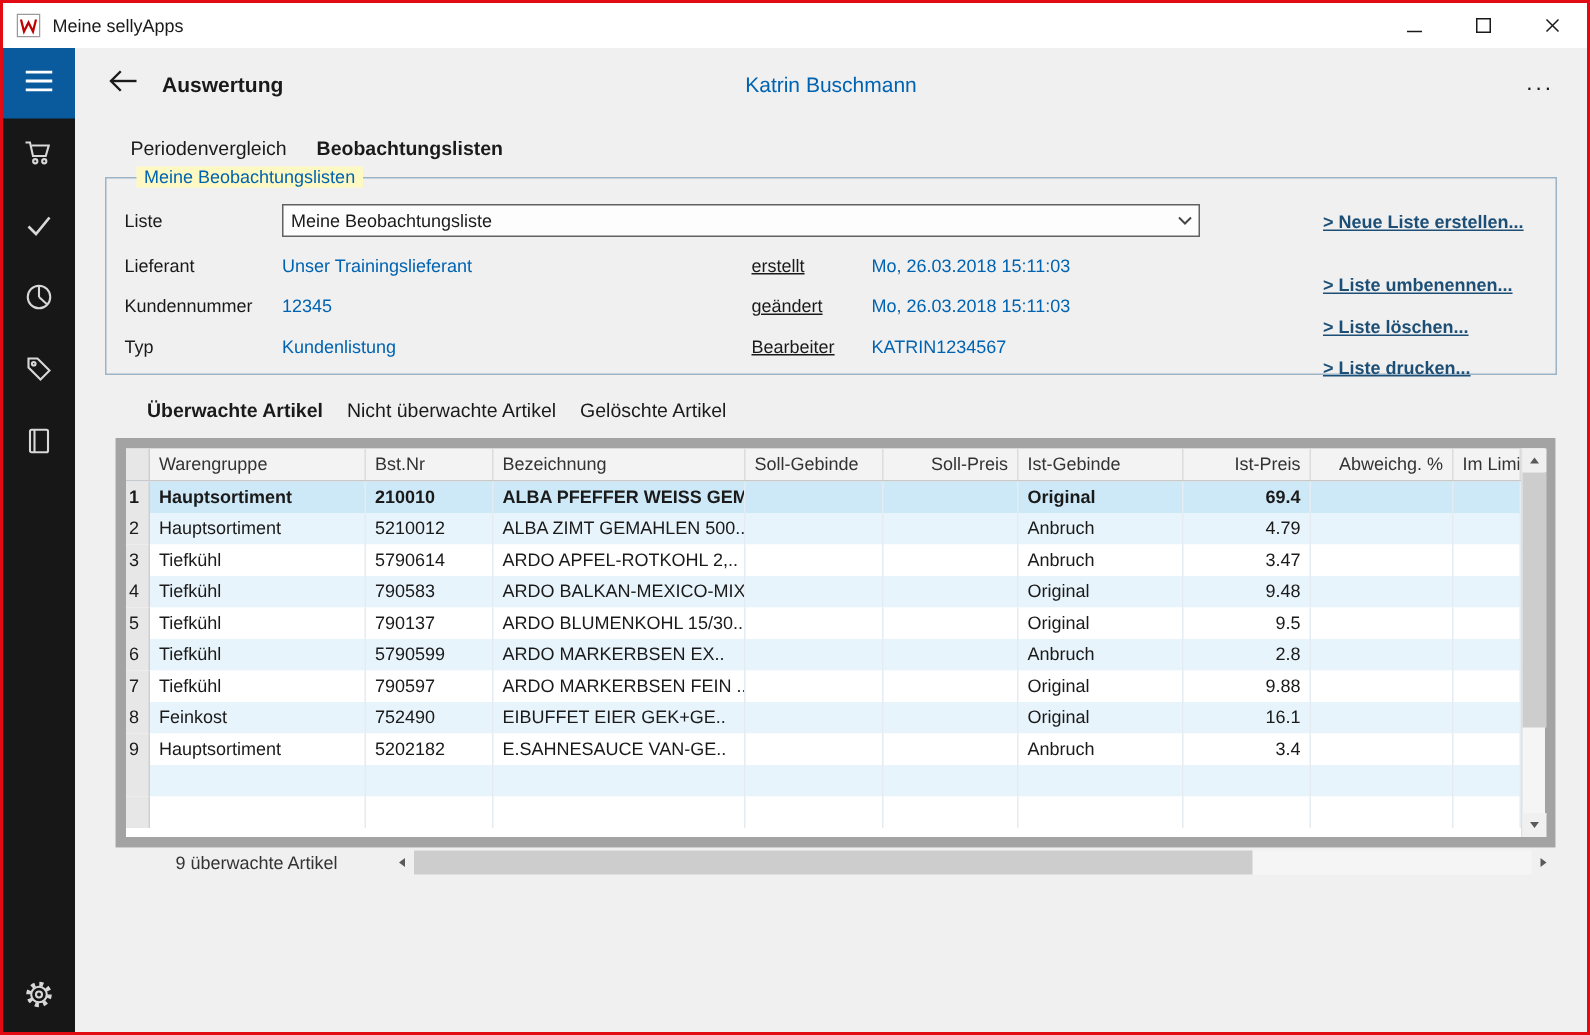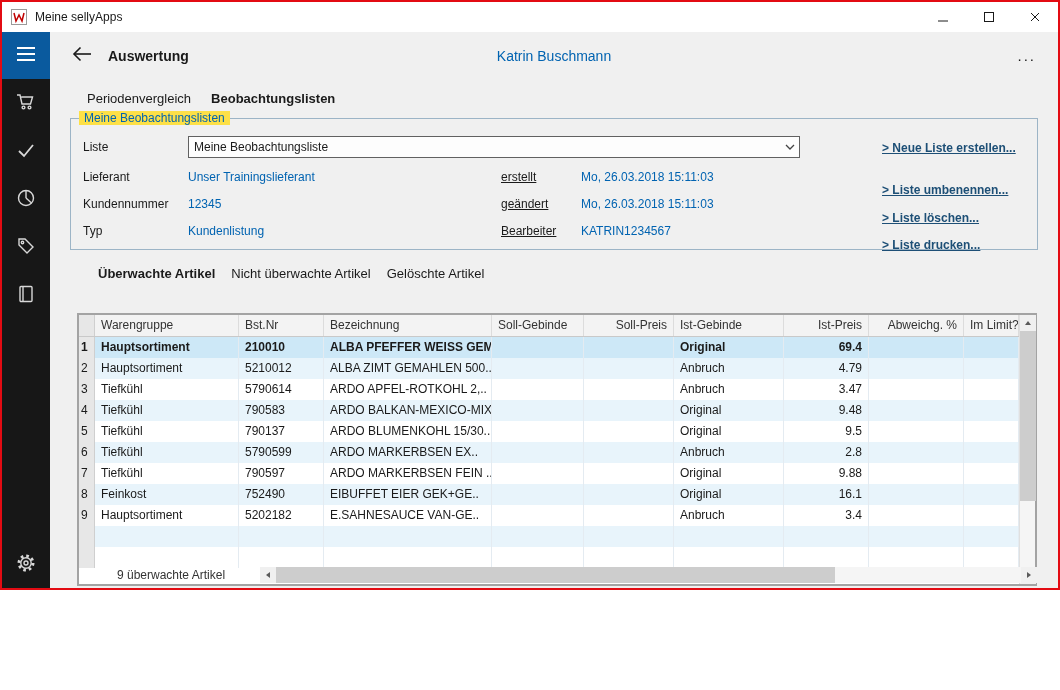--- a/index.html
+++ b/index.html
@@ -1,18 +1,18 @@
 <!DOCTYPE html>
 <html><head>
 <meta charset="utf-8">
 <style>
   * { margin:0; padding:0; box-sizing:border-box; }
   html,body { width:1060px; height:690px; }
   body { font-family:"Liberation Sans","DejaVu Sans",sans-serif; font-size:12px; color:#1a1a1a; background:#fff; cursor:default; }
-  .window { position:relative; width:1060px; height:590px; border:2px solid #e30b13; background:#f0f0f0; display:flex; flex-direction:column; overflow:hidden; }
+  .window { position:relative; width:1060px; height:690px; border:2px solid #e30b13; background:#f0f0f0; display:flex; flex-direction:column; overflow:hidden; }
 
   
   .titlebar { flex:0 0 30px; height:30px; background:#ffffff; display:flex; align-items:center; }
   .app-icon { margin-left:9px; width:16px; height:16px; display:inline-flex; }
   .app-title { margin-left:8px; font-size:12px; }
   .win-controls { margin-left:auto; display:flex; height:100%; }
   .win-btn { width:46px; height:100%; display:flex; align-items:center; justify-content:center; background:transparent; border:none; }
 
   
   .bodyrow { flex:1; display:flex; min-height:0; }
@@ -30,36 +30,36 @@
 
   .page { position:relative; flex:1; }
 
   
   .tabs { position:absolute; top:12px; left:37px; display:flex; gap:20px; font-size:13px; }
   .tab { color:#1a1a1a; }
   .tab.active { font-weight:bold; }
 
   
   .groupbox { position:absolute; top:39px; left:20px; width:968px; height:132px; border:1px solid #9cb4c6; }
-  .groupbox-label { position:absolute; top:-8px; left:8px; background:#fde047; padding:0 5px; color:#0063b1; font-size:12px; line-height:14px; }
+  .groupbox-label { position:absolute; top:-8px; left:20px; background:#fef9c3; padding:0 5px; color:#0063b1; font-size:12px; line-height:14px; }
   .f-label { position:absolute; left:12px; color:#1a1a1a; }
   .f-label-r { position:absolute; left:430px; color:#1a1a1a;text-decoration:underline; }
   .f-value { position:absolute; left:117px; color:#0063b1; }
   .f-value-r { position:absolute; left:510px; color:#0063b1; }
   .combobox { position:absolute; top:17px; left:117px; width:612px; height:22px; background:#fdfdfd; border:1px solid #616161; display:flex; align-items:center; }
   .combobox-text { flex:1; padding-left:5px; white-space:nowrap; overflow:hidden; }
   .combobox-arrow { width:18px; display:flex; align-items:center; justify-content:center; }
   .gb-link { position:absolute; left:811px; font-weight:bold; color:#1d4f76; text-decoration:underline; font-size:12px; white-space:nowrap; }
 
   
   .subtabs { position:absolute; top:187px; left:37px; display:flex; gap:16px; font-size:13px; }
   .subtab.active { font-weight:bold;margin-left:11px; }
 
   
-  .tablewrap { position:absolute; top:213px; left:27px; width:960px; height:273px; background:#fff; border:2px solid #a3a3a3; display:flex;margin-top:21px; }
+  .tablewrap { position:absolute; top:213px; left:27px; width:960px; height:273px; background:#fff; border:7px solid #a3a3a3; display:flex; }
   .tgrid { width:944px; display:flex; flex-direction:column; overflow:hidden; }
   .thead { display:flex; height:22px; background:#f3f3f3; border-bottom:1px solid #c9c9c9; flex:0 0 22px; }
   .th { line-height:21px; padding-left:6px; border-right:1px solid #dcdcdc; white-space:nowrap; overflow:hidden; color:#333; }
   .trow { display:flex; height:21px; flex:0 0 21px; background:#fff; }
   .trow.alt { background:#e8f4fb; }
   .trow.selected { background:#cde8f7; font-weight:bold; }
   .td { line-height:21px; padding-left:6px; border-right:1px solid #e4ebf1; white-space:nowrap; overflow:hidden; }
   .numcol { background:#e7e7e7; border-right:1px solid #cfcfcf; padding-left:2px; }
   .num-r { text-align:right; padding-right:6px; }
   .w-num{width:16px;} .w-wg{width:144px;} .w-bst{width:85px;} .w-bez{width:168px;} .w-sg{width:92px;}

